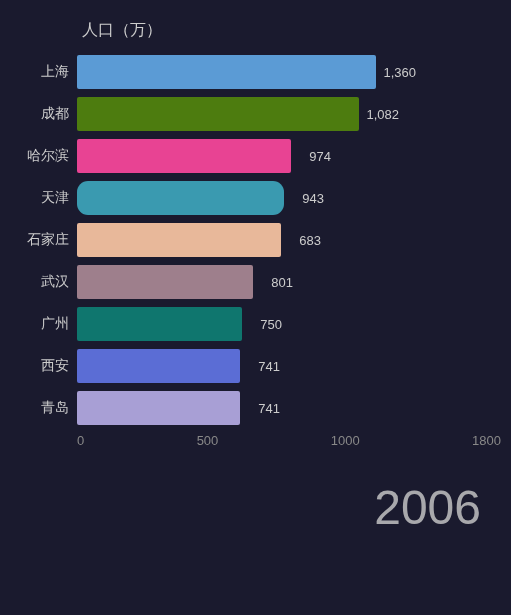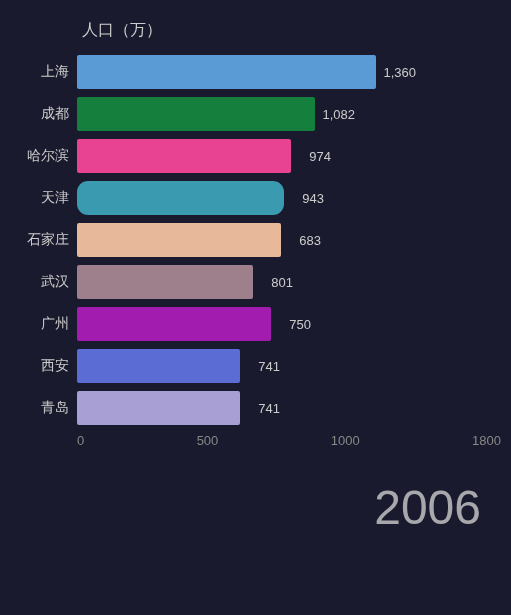--- a/index.html
+++ b/index.html
@@ -94,21 +94,21 @@
         <div class="bar-label">上海</div>
         <div class="bar-wrapper">
           <div class="bar" style="width: 299px; background-color: rgb(91, 155, 213);">
             <span class="bar-value">1,360</span>
           </div>
         </div>
       </div>
       <div class="bar-row">
         <div class="bar-label">成都</div>
         <div class="bar-wrapper">
-          <div class="bar" style="width: 238px; background-color: #15803d;">
+          <div class="bar" style="width: 282px; background-color: #4d7c0f;">
             <span class="bar-value">1,082</span>
           </div>
         </div>
       </div>
       <div class="bar-row">
         <div class="bar-label">哈尔滨</div>
         <div class="bar-wrapper">
           <div class="bar" style="width: 214px; background-color: rgb(232, 67, 147);">
             <span class="bar-value">974</span>
           </div>
@@ -134,21 +134,21 @@
         <div class="bar-label">武汉</div>
         <div class="bar-wrapper">
           <div class="bar" style="width: 176px; background-color: rgb(158, 127, 140);">
             <span class="bar-value">801</span>
           </div>
         </div>
       </div>
       <div class="bar-row">
         <div class="bar-label">广州</div>
         <div class="bar-wrapper">
-          <div class="bar" style="width: 194px; background-color: #a21caf;">
+          <div class="bar" style="width: 165px; background-color: #0f766e;">
             <span class="bar-value">750</span>
           </div>
         </div>
       </div>
       <div class="bar-row">
         <div class="bar-label">西安</div>
         <div class="bar-wrapper">
           <div class="bar" style="width: 163px; background-color: rgb(91, 109, 213);">
             <span class="bar-value">741</span>
           </div>

